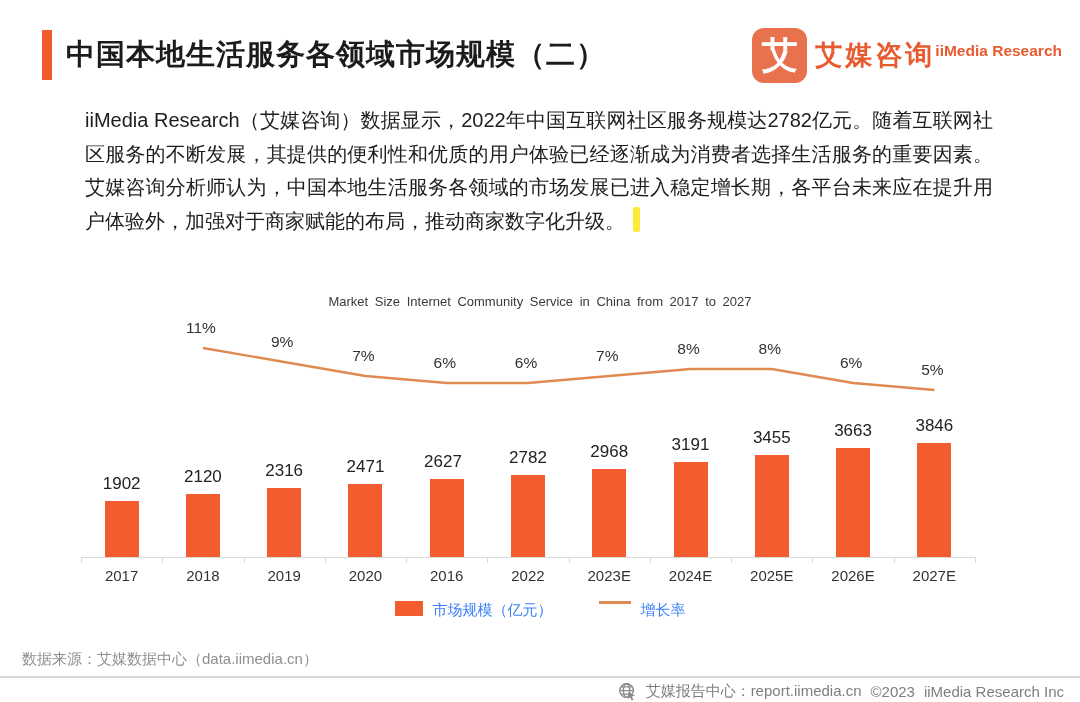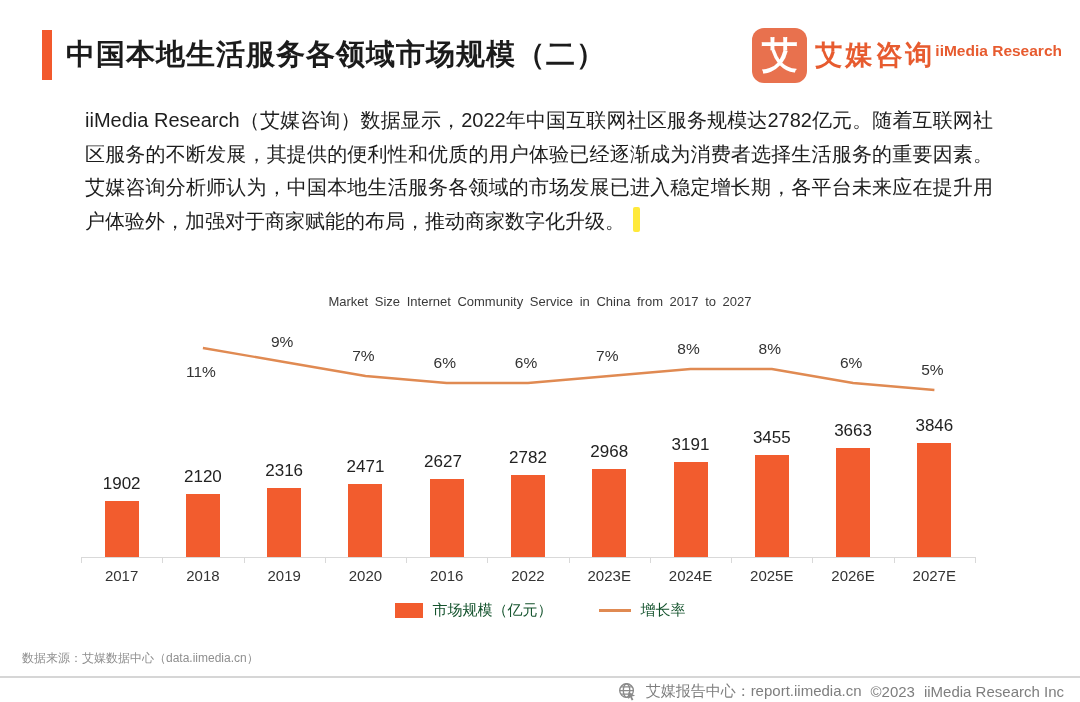--- a/index.html
+++ b/index.html
@@ -41,27 +41,27 @@
   .pct-label { position:absolute; width:60px; text-align:center; font-size:15.5px;
     color:#333; }
   .tick { position:absolute; bottom:-6px; width:1px; height:6px; background:#D9D9D9; }
   .line-svg { position:absolute; top:0; left:0; overflow:visible; }
 
   .x-labels { position:absolute; top:567px; left:81px; width:894px; display:flex; }
   .x-labels span { flex:1; text-align:center; font-size:15px; color:#333; }
 
   
   .legend { position:absolute; top:601px; left:0; width:100%; display:flex;
-    justify-content:center; align-items:center; gap:10px; font-size:15px; color:#14532d; }
+    justify-content:center; gap:10px; font-size:15px; color:#3b82f6; }
   .legend-swatch { width:28px; height:15px; background:#F25C2E; display:inline-block; }
   .legend-line { width:32px; height:3px; background:#E08A52; display:inline-block;
     margin-left:36px; }
 
   
-  .source { position:absolute; top:650px; left:22px; font-size:12px; color:#8f8f8f; }
+  .source { position:absolute; top:650px; left:22px; font-size:15px; color:#8f8f8f; }
   .divider { position:absolute; top:676px; left:0; width:1080px; height:2px;
     background:#D6D6D6; }
   .footer { position:absolute; top:682px; right:16px; display:flex; align-items:center;
     gap:9px; font-size:15px; color:#7e7e7e; }
   .footer svg { display:block; }
 </style>
 </head>
 <body>
 
 <div class="page">
@@ -111,21 +111,21 @@
       <div class="tick" style="left: 162.545px;"></div>
       <div class="tick" style="left: 243.818px;"></div>
       <div class="tick" style="left: 325.091px;"></div>
       <div class="tick" style="left: 406.364px;"></div>
       <div class="tick" style="left: 487.636px;"></div>
       <div class="tick" style="left: 568.909px;"></div>
       <div class="tick" style="left: 650.182px;"></div>
       <div class="tick" style="left: 731.455px;"></div>
       <div class="tick" style="left: 812.727px;"></div>
       <div class="tick" style="left: 894px;"></div>
-      <div class="pct-label" style="left: 89.9091px; top: 4px; margin-top: 44px;">11%</div>
+      <div class="pct-label" style="left: 89.9091px; top: 4px;">11%</div>
       <div class="pct-label" style="left: 171.182px; top: 18px;">9%</div>
       <div class="pct-label" style="left: 252.455px; top: 32px;">7%</div>
       <div class="pct-label" style="left: 333.727px; top: 39px;">6%</div>
       <div class="pct-label" style="left: 415px; top: 39px;">6%</div>
       <div class="pct-label" style="left: 496.273px; top: 32px;">7%</div>
       <div class="pct-label" style="left: 577.545px; top: 25px;">8%</div>
       <div class="pct-label" style="left: 658.818px; top: 25px;">8%</div>
       <div class="pct-label" style="left: 740.091px; top: 39px;">6%</div>
       <div class="pct-label" style="left: 821.364px; top: 46px;">5%</div>
       <svg class="line-svg" width="894" height="243">

